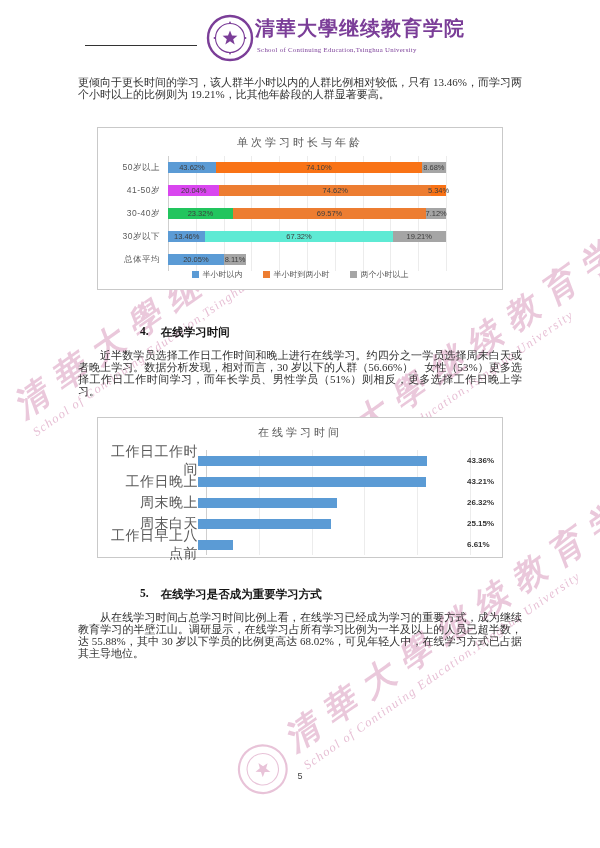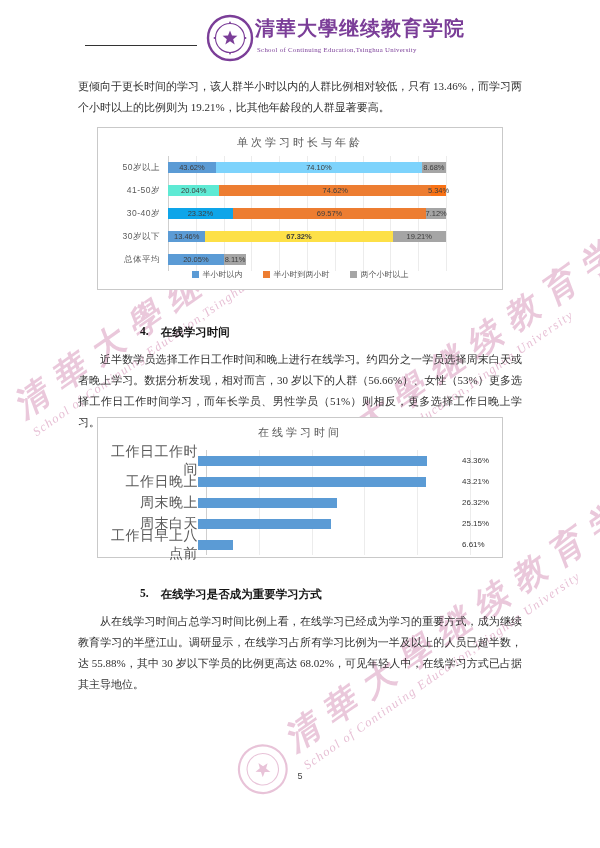--- a/index.html
+++ b/index.html
@@ -17,21 +17,21 @@
 
   
   .hdr-line{position:absolute;left:85px;top:45px;width:112px;height:1.3px;background:#333;z-index:2;}
   .hdr-logo{position:absolute;left:206px;top:14px;z-index:2;}
   .hdr-title{position:absolute;left:255px;top:15px;z-index:2;font-weight:bold;font-size:20px;
              color:#7B3E98;letter-spacing:1px;white-space:nowrap;}
   .hdr-sub{position:absolute;left:257px;top:46px;z-index:2;font-size:6.8px;color:#7B3E98;
            letter-spacing:0.3px;white-space:nowrap;font-family:"Liberation Serif",serif;}
 
   
-  .para{position:absolute;left:78px;width:444px;z-index:2;font-size:11px;line-height:21px;
+  .para{position:absolute;left:78px;width:444px;z-index:2;font-size:11px;line-height:12px;
         color:#2f2f2f;text-align:justify;}
   .para.indent{text-indent:2em;}
   .sec-head{position:absolute;left:140px;z-index:2;font-weight:bold;font-size:11.5px;color:#141414;
             display:flex;gap:12px;white-space:nowrap;}
 
   
   .chart-box{position:absolute;left:97px;width:406px;background:#fff;border:1px solid #c9c9c9;
              z-index:2;box-sizing:border-box;font-family:"Liberation Sans","DejaVu Sans",sans-serif;}
   .chart-title{text-align:center;font-size:11px;color:#595959;letter-spacing:3px;padding-top:7px;}
   .grid{position:absolute;}
@@ -47,21 +47,21 @@
   .legend{position:absolute;left:0;right:0;display:flex;justify-content:center;gap:20px;
           font-size:8px;color:#595959;}
   .legend-item{display:flex;align-items:center;gap:4px;}
   .swatch{width:7px;height:7px;display:inline-block;}
 
   .c2-row{display:flex;align-items:center;height:21px;position:relative;z-index:1;}
   .c2-label{width:100px;text-align:right;font-size:14px;color:#595959;
             letter-spacing:.5px;}
   .c2-track{position:relative;width:264px;height:10px;}
   .c2-bar{position:absolute;left:0;top:0;bottom:0;}
-  .c2-val{font-size:8px;font-weight:normal;color:#333;}
+  .c2-val{margin-left:5px;font-size:8px;font-weight:bold;color:#333;}
 
   .page-num{position:absolute;left:0;right:0;top:771px;text-align:center;z-index:2;
             font-size:9px;color:#444;font-family:"Liberation Sans",sans-serif;}
 </style>
 </head>
 <body>
 
 <div class="wm" style="left:6px;top:393px;">
   <div>
     <div class="wm-line1">清華大學继续教育学院</div>
@@ -118,63 +118,63 @@
       <div class="gl" style="left: 90%;"></div>
       <div class="gl" style="left: 100%;"></div>
     </div>
   <div class="rows" style="top:28px;">
       <div class="c1-row">
         <div class="c1-label">50岁以上</div>
         <div class="c1-track">
           <div class="seg" style="width: 17.22%; background: rgb(91, 155, 213);">
             <span>43.62%</span>
           </div>
-          <div class="seg" style="width: 74.1%; background: #7dd3fc;">
+          <div class="seg" style="width: 74.1%; background: #f97316;">
             <span>74.10%</span>
           </div>
           <div class="seg" style="width: 8.68%; background: rgb(165, 165, 165);">
             <span>8.68%</span>
           </div>
         </div>
       </div>
       <div class="c1-row">
         <div class="c1-label">41-50岁</div>
         <div class="c1-track">
-          <div class="seg" style="width: 20.04%; background: #5eead4;">
+          <div class="seg" style="width: 20.04%; background: #d946ef;">
             <span>20.04%</span>
           </div>
           <div class="seg" style="width: 74.62%; background: rgb(237, 125, 49); padding-left: 20px;">
             <span>74.62%</span>
           </div>
           <div class="seg" style="width: 5.34%; background: #f97316;">
             <span>5.34%</span>
           </div>
         </div>
       </div>
       <div class="c1-row">
         <div class="c1-label">30-40岁</div>
         <div class="c1-track">
-          <div class="seg" style="width: 23.32%; background: #0ea5e9;">
+          <div class="seg" style="width: 23.32%; background: #22c55e;">
             <span>23.32%</span>
           </div>
           <div class="seg" style="width: 69.57%; background: rgb(237, 125, 49);">
             <span>69.57%</span>
           </div>
           <div class="seg" style="width: 7.12%; background: rgb(165, 165, 165);">
             <span>7.12%</span>
           </div>
         </div>
       </div>
       <div class="c1-row">
         <div class="c1-label">30岁以下</div>
         <div class="c1-track">
           <div class="seg" style="width: 13.46%; background: rgb(91, 155, 213);">
             <span>13.46%</span>
           </div>
-          <div class="seg" style="width: 67.32%; background: #fde047; font-weight: bold;">
+          <div class="seg" style="width: 67.32%; background: #5eead4;">
             <span>67.32%</span>
           </div>
           <div class="seg" style="width: 19.21%; background: rgb(165, 165, 165); text-align: right;">
             <span>19.21%</span>
           </div>
         </div>
       </div>
       <div class="c1-row">
         <div class="c1-label">总体平均</div>
         <div class="c1-track">

